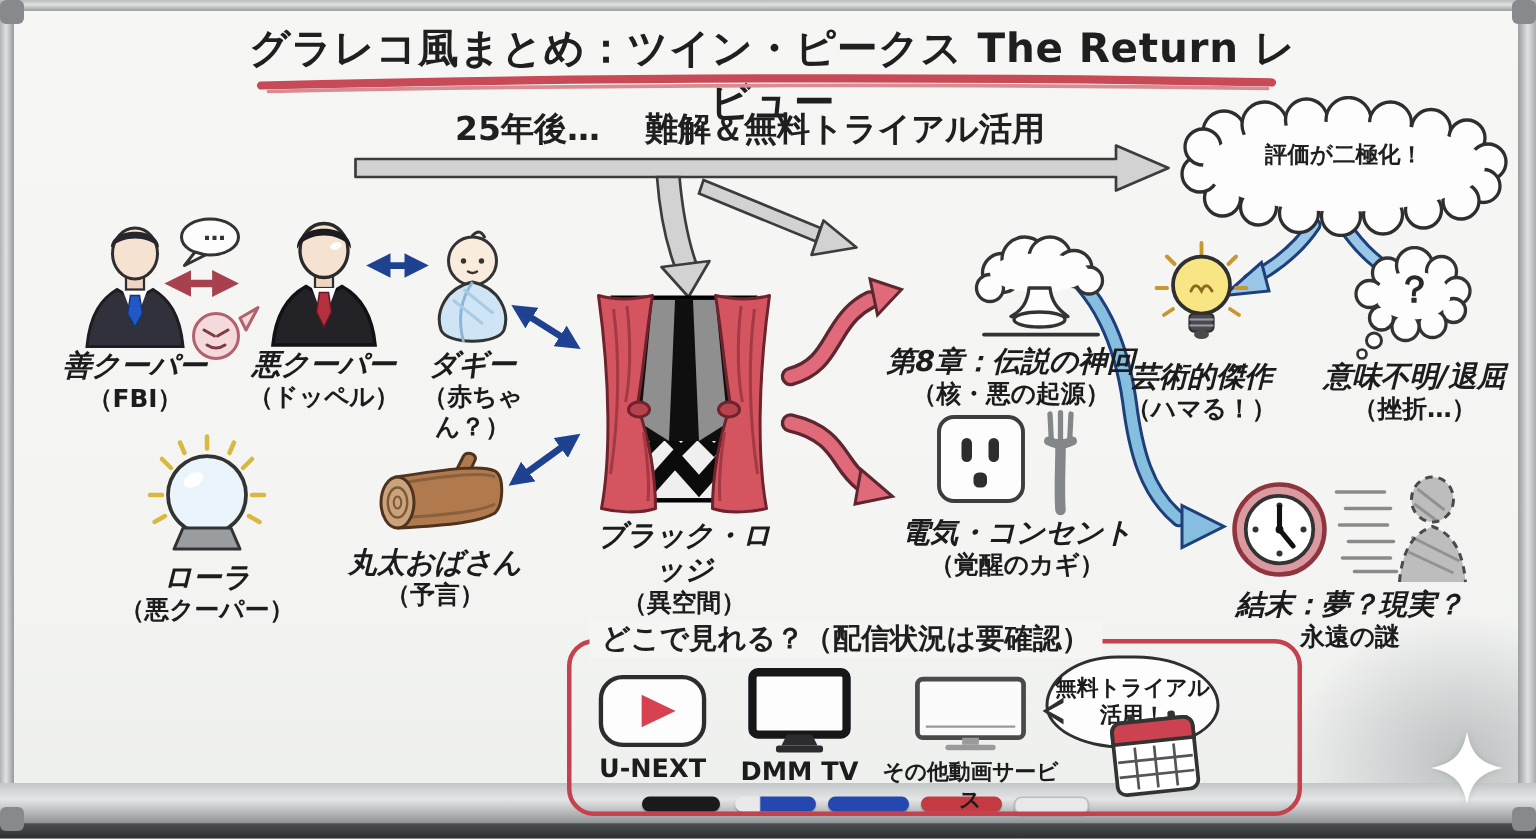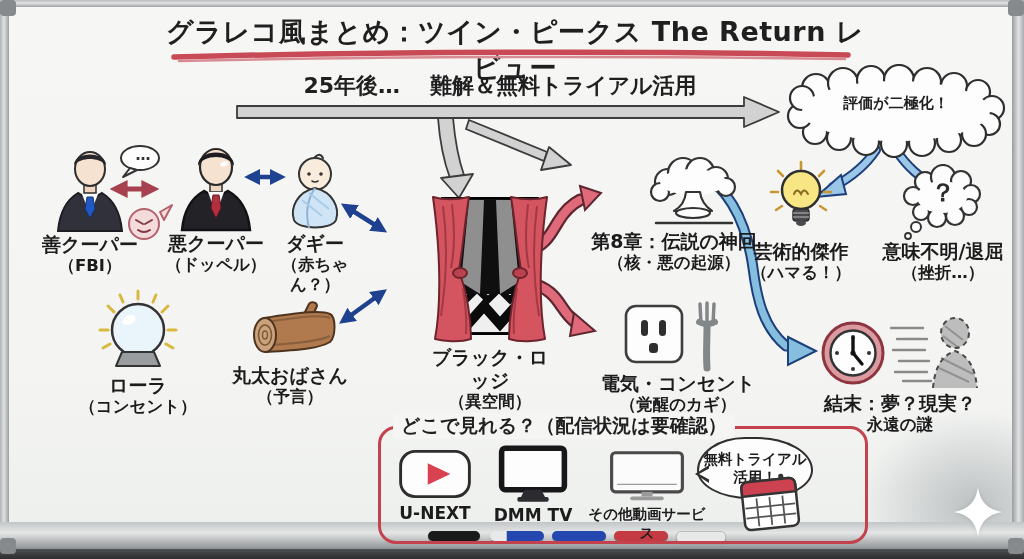--- a/index.html
+++ b/index.html
@@ -17,21 +17,21 @@
   .cap{position:absolute;width:16px;height:16px;background:#868a8c;border-radius:4px;z-index:9;}
   .cap.tl{left:0;top:0;} .cap.tr{right:0;top:0;} .cap.bl{left:0;top:538px;} .cap.br{right:0;top:538px;}
   .marker-pen{position:absolute;top:531px;height:10px;border-radius:5px;box-shadow:0 1px 1px rgba(0,0,0,.35);}
   .corner-shade{position:absolute;right:12px;bottom:37px;width:150px;height:110px;
     background:radial-gradient(ellipse at 75% 85%,rgba(140,146,150,.5),rgba(140,146,150,0) 72%);}
   
   .t{color:#1f1f1f;font-weight:700;}
   #title{position:absolute;left:160px;top:14px;width:710px;text-align:center;font-size:27px;letter-spacing:.5px;}
   #timeline-label{position:absolute;left:240px;top:71px;width:520px;display:flex;justify-content:center;gap:30px;font-size:22px;}
   .node{position:absolute;text-align:center;line-height:1.22;}
-  .node .name{font-size:19px;font-weight:700;color:#1c1c1c;}
+  .node .name{font-size:19px;font-weight:700;color:#1c1c1c;font-style:italic;}
   .node .sub{font-size:16.5px;font-weight:700;color:#1c1c1c;}
   .icon{display:block;margin:0 auto;}
   svg{display:block;}
   .overlay{position:absolute;left:0;top:0;z-index:1;pointer-events:none;}
   .node,.cloud,.box{z-index:2;}
   
   #verdict-cloud{position:absolute;left:786px;top:64px;width:220px;height:94px;}
   #verdict-text{position:absolute;left:0;top:30px;width:220px;text-align:center;font-size:15px;}
   #thought-q{position:absolute;left:0;top:14px;width:84px;text-align:center;font-size:25px;font-weight:700;color:#2a2a2a;}
   #dots-bubble-text{position:absolute;left:118px;top:146px;width:52px;text-align:center;font-size:15px;font-weight:700;color:#333;letter-spacing:2px;z-index:3;}
@@ -209,37 +209,37 @@
           <line x1="60" y1="7" x2="57" y2="14"></line>
         <line x1="7" y1="60" x2="14" y2="56"></line>
           <line x1="77" y1="60" x2="70" y2="56"></line>
       </g>
       <circle cx="42" cy="42" r="26" fill="#eaf4fb" stroke="#333" stroke-width="2.5"></circle>
       <path d="M24,50 a26,26 0 0 0 36,8 a26,26 0 0 1 -36,-8 Z" fill="#cde3f4"></path>
       <ellipse cx="33" cy="32" rx="7" ry="4.5" fill="#ffffff" transform="rotate(-28 33 32)"></ellipse>
       <path d="M26,64 L58,64 L64,78 L20,78 Z" fill="#9a9da0" stroke="#333" stroke-width="2" stroke-linejoin="round"></path>
     </svg>
     <div class="name">ローラ</div>
-    <div class="sub">（コンセント）</div>
+    <div class="sub">（悪クーパー）</div>
   </div>
 
   <div class="node" style="left:222px;top:300px;width:136px;">
     <svg class="icon" width="96" height="64" viewBox="0 0 96 64">
       <path d="M62,14 L67,4 C69,1 75,2 75,6 L71,15 Z" fill="#b07a4e" stroke="#4e331f" stroke-width="2" stroke-linejoin="round"></path>
       <path d="M22,18 C60,12 80,10 88,14 C94,17 94,36 88,42 C78,48 60,50 24,52 Z" fill="#b07a4e" stroke="#4e331f" stroke-width="2"></path>
       <path d="M26,22 C62,16 82,15 88,18 M28,45 C62,43 80,40 88,36" stroke="#8a5f3c" stroke-width="2" fill="none"></path>
       <ellipse cx="23" cy="35" rx="11" ry="17" fill="#caa27c" stroke="#4e331f" stroke-width="2"></ellipse>
       <ellipse cx="23" cy="35" rx="6.5" ry="10" fill="none" stroke="#7d5836" stroke-width="1.6"></ellipse>
       <ellipse cx="23" cy="35" rx="2.5" ry="4" fill="none" stroke="#7d5836" stroke-width="1.4"></ellipse>
     </svg>
     <div class="name">丸太おばさん</div>
     <div class="sub">（予言）</div>
   </div>
 
-  <div class="node" style="left:390px;top:196px;width:132px;margin-left:34px;">
+  <div class="node" style="left:390px;top:196px;width:132px;">
     <svg class="icon" width="120" height="150" viewBox="0 0 120 150">
       <defs>
           <clipPath id="floorClip">
             <path d="M10,136 L24,98 L96,98 L110,136 Z"></path>
           </clipPath>
         </defs>
       <rect x="12" y="2" width="96" height="136" fill="#0f0f0f" stroke="#000" stroke-width="2"></rect>
       <path d="M39,4 L54,4 L50,98 L31,86 Z" fill="#8f8f8f"></path>
       <path d="M81,4 L66,4 L70,98 L89,86 Z" fill="#8f8f8f"></path>
       <path d="M10,136 L24,98 L96,98 L110,136 Z" fill="#efefef"></path>
@@ -270,21 +270,21 @@
       </g>
       <ellipse cx="55" cy="28" rx="33" ry="13" fill="#fdfdfd"></ellipse>
       <path d="M48,38 C47,48 43,53 36,57 L74,57 C67,52 63,47 62,38 Z" fill="#fdfdfd" stroke="#333" stroke-width="2.2" stroke-linejoin="round"></path>
       <ellipse cx="55" cy="59" rx="17" ry="5" fill="#fdfdfd" stroke="#333" stroke-width="2.2"></ellipse>
       <line x1="18" y1="69" x2="94" y2="69" stroke="#333" stroke-width="2.5" stroke-linecap="round"></line>
     </svg>
     <div class="name">第8章：伝説の神回</div>
     <div class="sub">（核・悪の起源）</div>
   </div>
 
-  <div class="node" style="left:576px;top:300px;width:204px;">
+  <div class="node" style="left:576px;top:272px;width:204px;">
     <svg class="icon" width="112" height="72" viewBox="0 0 112 72">
       <rect x="4" y="6" width="56" height="56" rx="10" fill="#fdfdfd" stroke="#3d3d3d" stroke-width="2.6"></rect>
       <rect x="19" y="20" width="7" height="16" rx="3.5" fill="#2e2e2e"></rect>
       <rect x="37" y="20" width="7" height="16" rx="3.5" fill="#2e2e2e"></rect>
       <rect x="27" y="43" width="9" height="10" rx="3.5" fill="#2e2e2e"></rect>
       <g stroke="#83878a" stroke-linecap="round">
         <line x1="78" y1="4" x2="79" y2="24" stroke-width="3.5"></line>
         <line x1="85" y1="3" x2="85" y2="24" stroke-width="3.5"></line>
         <line x1="92" y1="4" x2="91" y2="24" stroke-width="3.5"></line>
         <path d="M77,22 q8,4 16,0" stroke-width="6" fill="none"></path>

